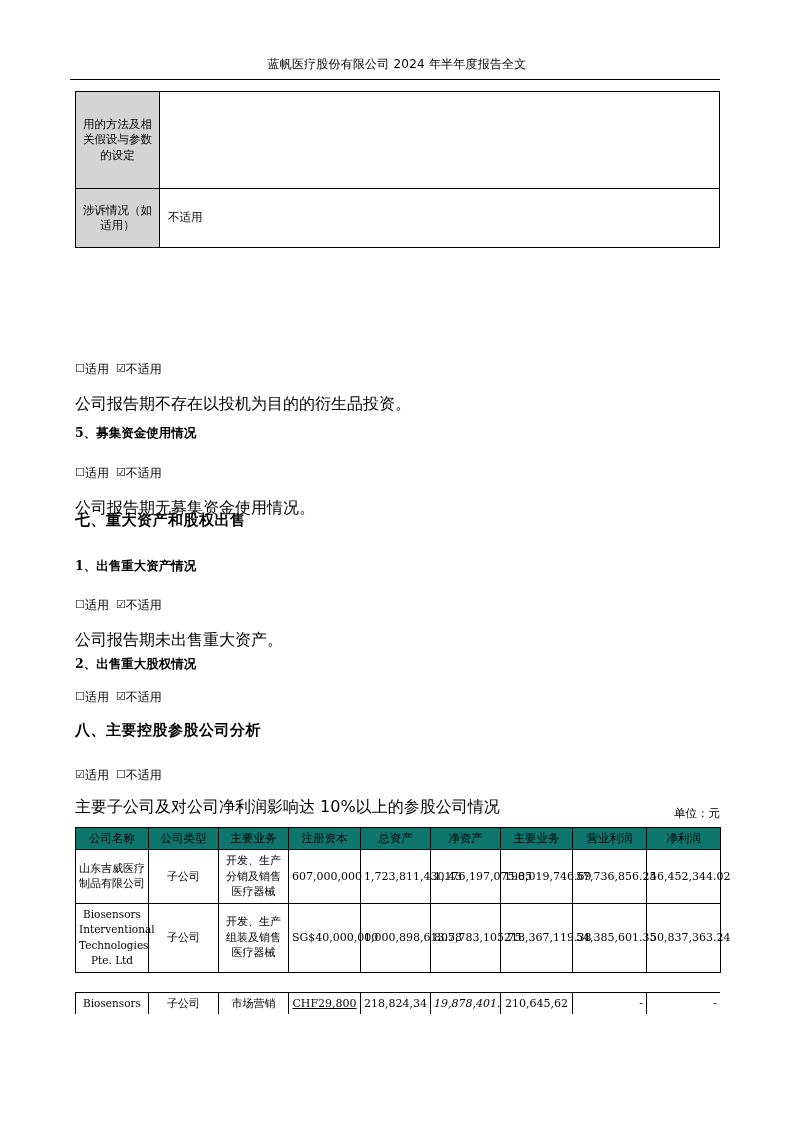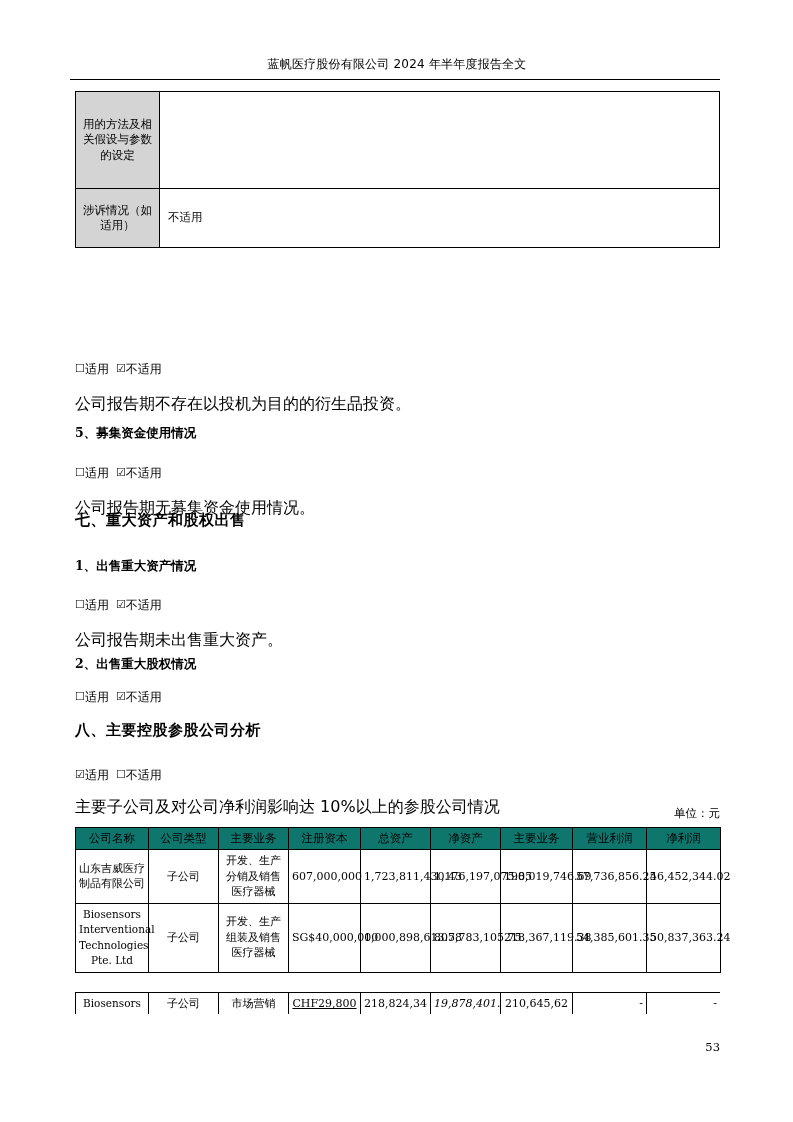--- a/index.html
+++ b/index.html
@@ -319,15 +319,14 @@
           <td class="cnum" style="text-align:center;">218,824,34</td>
           <td class="cnum" style="text-align:center;font-style:italic;">19,878,401.</td>
           <td class="cnum" style="text-align:center;">210,645,62</td>
           <td class="cnum">-</td>
           <td class="cnum">-</td>
         </tr>
       </tbody>
     </table>
   </div>
 
-  <div class="pageno">53</div>
 
 </div>
 
 </body></html>

